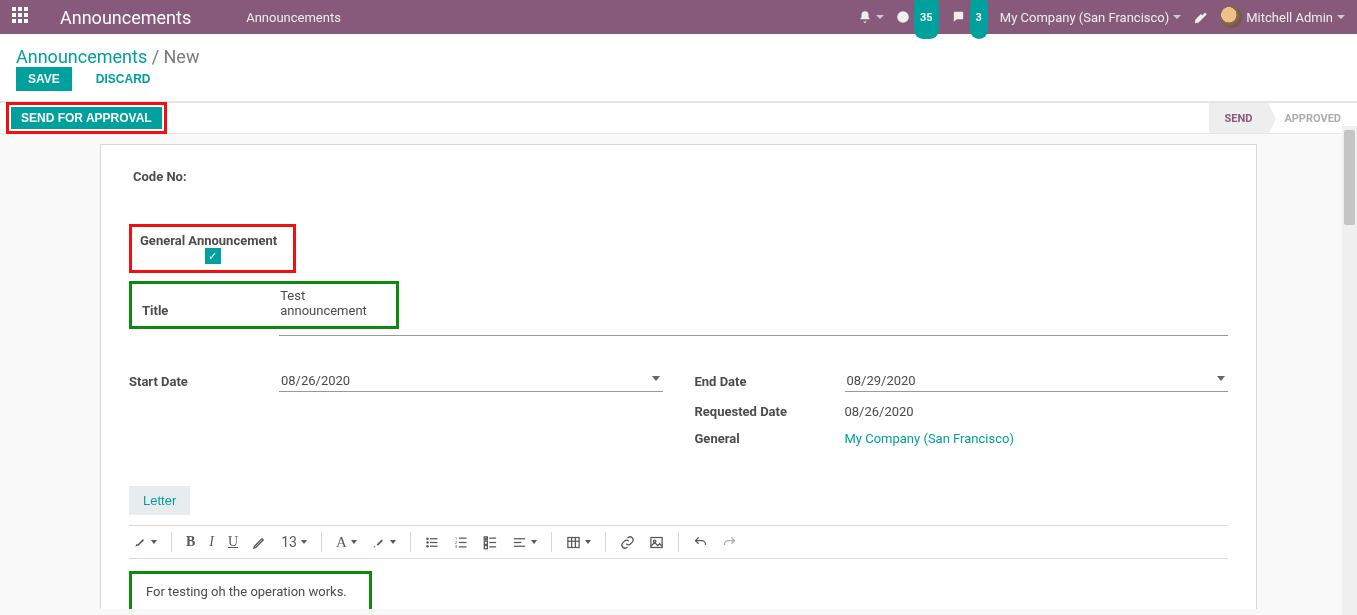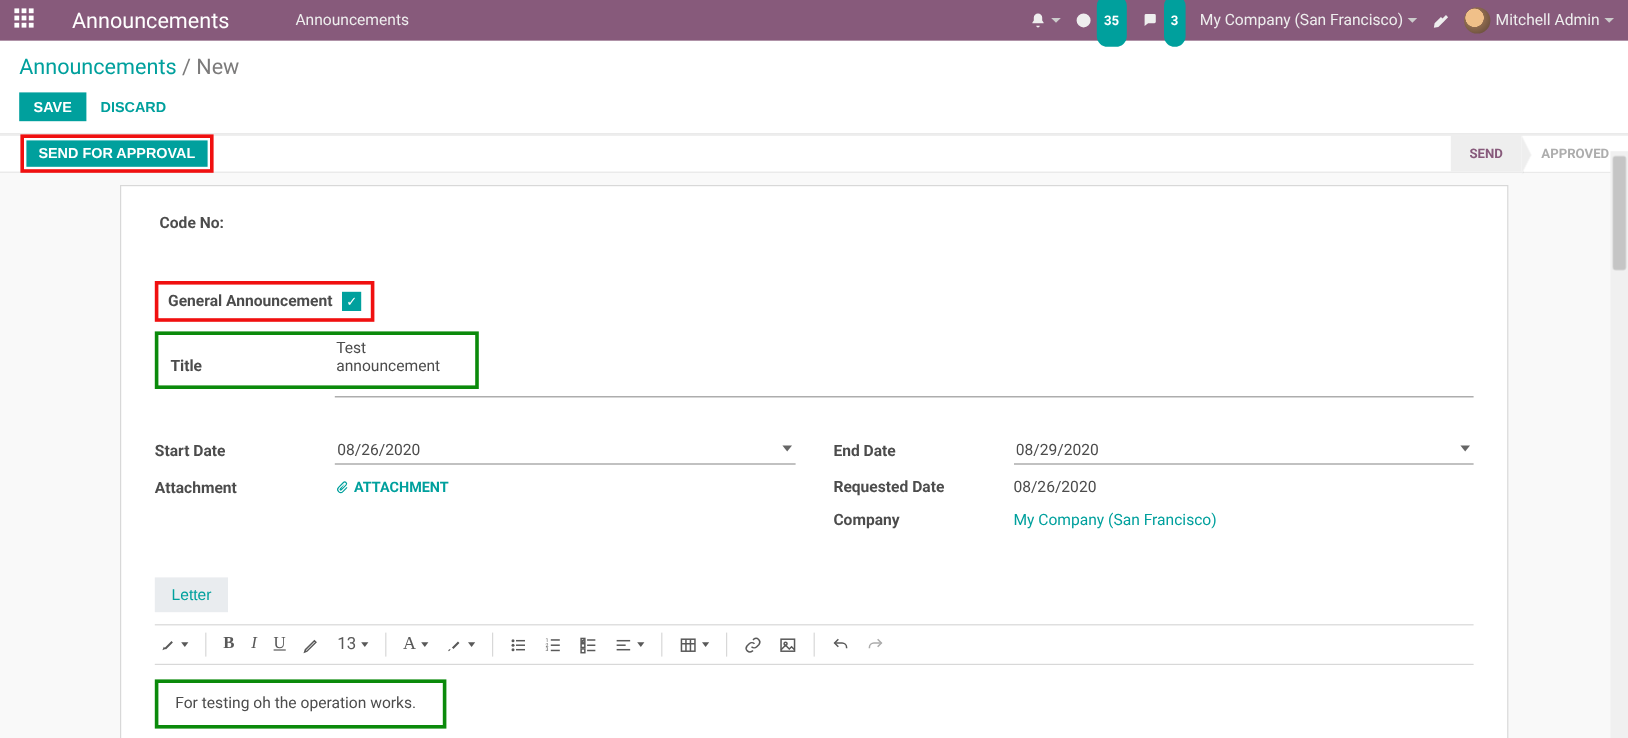--- a/index.html
+++ b/index.html
@@ -14,41 +14,41 @@
 .header-right { margin-left: auto; display: flex; align-items: center; gap: 12px; }
 .hr-item { display: flex; align-items: center; gap: 4px; cursor: pointer; color: #eee; font-size: 13px; }
 .badge { background: #00a09d; color: #fff; border-radius: 9px; font-size: 11px; font-weight: 700; padding: 15px 6px; }
 .caret-down { width: 0; height: 0; border-left: 4px solid transparent; border-right: 4px solid transparent; border-top: 4px solid #ccc; }
 .avatar { width: 22px; height: 22px; border-radius: 50%; background: radial-gradient(circle at 40% 40%, #f0c089 40%, #8d6a4f 42%, #5a4233 100%); }
 
 
 .breadcrumb-bar { background: #fff; padding: 12px 16px 0 16px; border-bottom: 1px solid #e5e5e5; }
 .breadcrumb { font-size: 18px; color: #7c7b7b; }
 .breadcrumb .root { color: #00a09d; }
-.actions { margin-top: 10px; margin-bottom: 10px; display: flex; gap: 12px; align-items: center; }
+.actions { margin-bottom: 10px; display: flex; gap: 24px; align-items: center; }
 .btn-save { background: #00a09d; color: #fff; border: none; padding: 5px 12px; font-size: 12px; font-weight: 700; cursor: pointer; }
 .btn-discard { background: transparent; color: #00a09d; border: none; font-size: 12px; font-weight: 700; cursor: pointer; }
 
 
 .status-bar { background: #fff; border-top: 1px solid #e5e5e5; border-bottom: 1px solid #e5e5e5; display: flex; align-items: center; height: 32px; padding: 0; }
-.btn-approval-wrap { border: 3px solid #f01010; padding: 2px 2px; margin-left: 17px; }
+.btn-approval-wrap { border: 3px solid #f01010; padding: 2px 2px; margin-left: 6px; }
 .btn-approval { background: #00a09d; color: #fff; border: none; padding: 4px 10px; font-size: 12px; font-weight: 700; cursor: pointer; }
 .status-steps { margin-left: auto; display: flex; align-items: stretch; height: 100%; }
 .step { padding: 0 16px; display: flex; align-items: center; font-size: 11px; font-weight: 700; color: #adadad; background: #fff; position: relative; }
 .step.active { color: #875a7b; background: #eeeeee; }
 .step::after { content: ''; position: absolute; right: -8px; top: 0; width: 0; height: 0; border-top: 16px solid transparent; border-bottom: 16px solid transparent; border-left: 8px solid #fff; z-index: 1; }
 .step.active::after { border-left-color: #eeeeee; }
 .step::before { content: ''; position: absolute; right: -9px; top: 0; width: 0; height: 0; border-top: 16px solid transparent; border-bottom: 16px solid transparent; border-left: 8px solid #ddd; z-index: 0; }
 
 
 .form-wrap { padding: 10px 100px; overflow-y: auto; height: calc(615px - 34px - 74px - 32px); }
 .sheet { background: #fff; border: 1px solid #d8d8d8; padding: 24px 28px; }
 .code-row { font-weight: 700; font-size: 13px; color: #4c4c4c; margin-bottom: 40px; padding-left: 4px; }
 
-.ga-box { border: 3px solid #f01010; display: inline-flex; align-items: center; padding: 6px 8px; margin-bottom: 8px; }
+.ga-box { border: 3px solid #f01010; display: inline-flex; align-items: center; padding: 6px 8px; margin-bottom: 8px; flex-direction: column; }
 .ga-label { font-weight: 700; font-size: 13px; color: #4c4c4c; margin-right: 8px; }
 .ga-check { width: 16px; height: 16px; background: #00a09d; display: inline-flex; align-items: center; justify-content: center; color: #fff; font-size: 11px; }
 
 .title-box { border: 3px solid #0b8a0b; display: flex; align-items: flex-end; padding: 4px 10px 8px 10px; width: 270px; margin-bottom: 0; }
 .title-lbl { font-weight: 700; font-size: 13px; color: #4c4c4c; width: 150px; }
 .title-val { font-size: 13px; color: #4c4c4c; }
 .underline-full { border: none; border-bottom: 1px solid #999; margin-left: 150px; margin-bottom: 30px; margin-top: 6px; }
 
 .form-grid { display: flex; gap: 32px; margin-top: 34px; }
 .col { flex: 1; }
@@ -173,48 +173,37 @@
     </div>
     <hr class="underline-full">
 
     <div class="form-grid">
       <div class="col">
         <div class="frow">
           <div class="lbl">Start Date</div>
           <div class="val">
             <input class="input-underline" value="08/26/2020" style="">
             <span class="dd-caret"></span>
-          </div>
-        </div>
-        <div class="frow">
-          <div class="lbl">Attachment</div>
-          <div class="val">
-            <span class="attach-link">
-              <svg width="12" height="12" viewBox="0 0 24 24" fill="#00a09d">
-                  <path d="M16.5 6l-8 8a2 2 0 102.83 2.83l8-8a4 4 0 10-5.66-5.66l-8 8a6 6 0 108.49 8.49l7-7-1.41-1.41-7 7a4 4 0 11-5.66-5.66l8-8a2 2 0 112.83 2.83l-8 8a0 0 0 000 0"></path>
-                </svg>
-              <span>ATTACHMENT</span>
-            </span>
           </div>
         </div>
       </div>
       <div class="col">
         <div class="frow">
           <div class="lbl">End Date</div>
           <div class="val">
             <input class="input-underline" value="08/29/2020" style="">
             <span class="dd-caret"></span>
           </div>
         </div>
         <div class="frow">
           <div class="lbl">Requested Date</div>
           <div class="val"><span>08/26/2020</span></div>
         </div>
         <div class="frow">
-          <div class="lbl">Company</div>
+          <div class="lbl">General</div>
           <div class="val"><span class="link-teal">My Company (San Francisco)</span></div>
         </div>
       </div>
     </div>
 
     <div class="tabs">
       <button class="tab-btn">Letter</button>
     </div>
 
     <div class="editor-toolbar">

